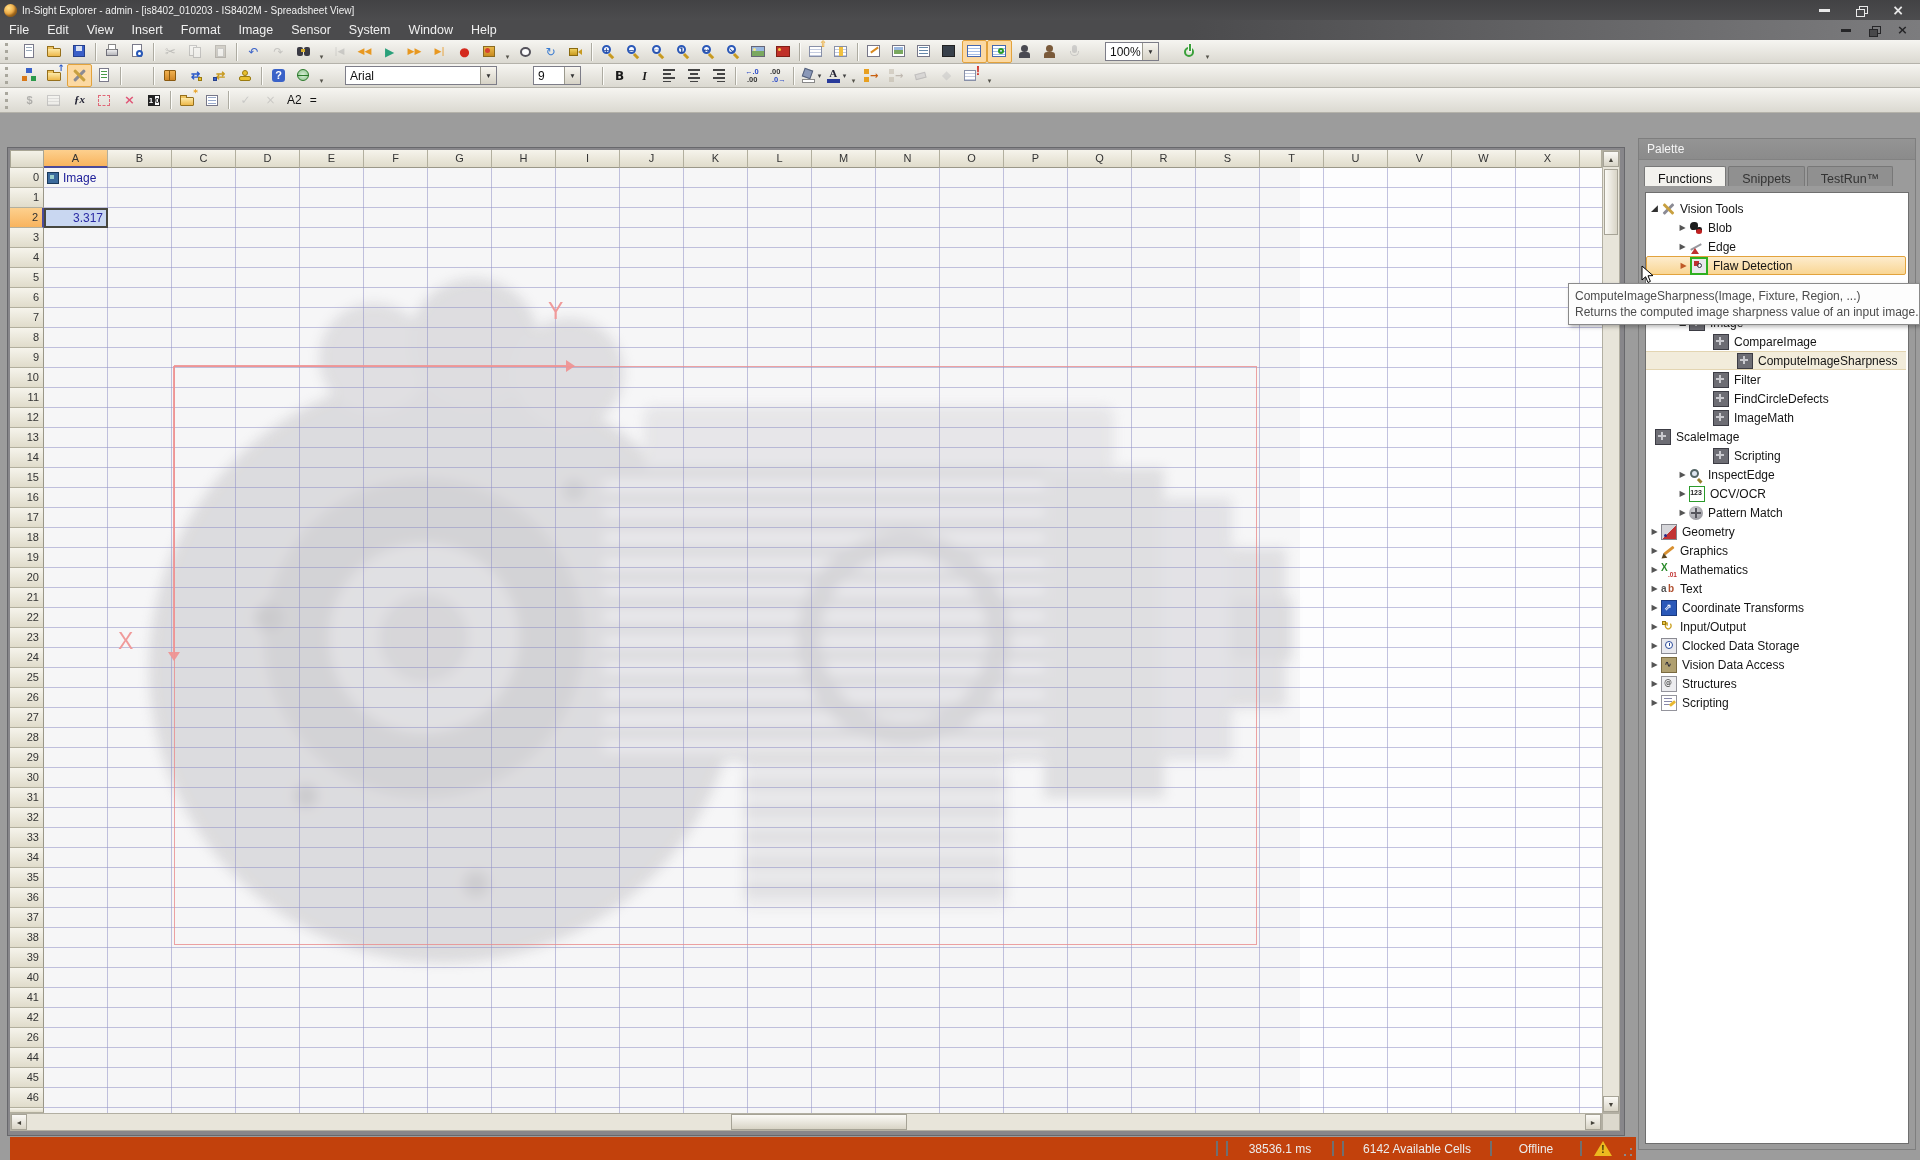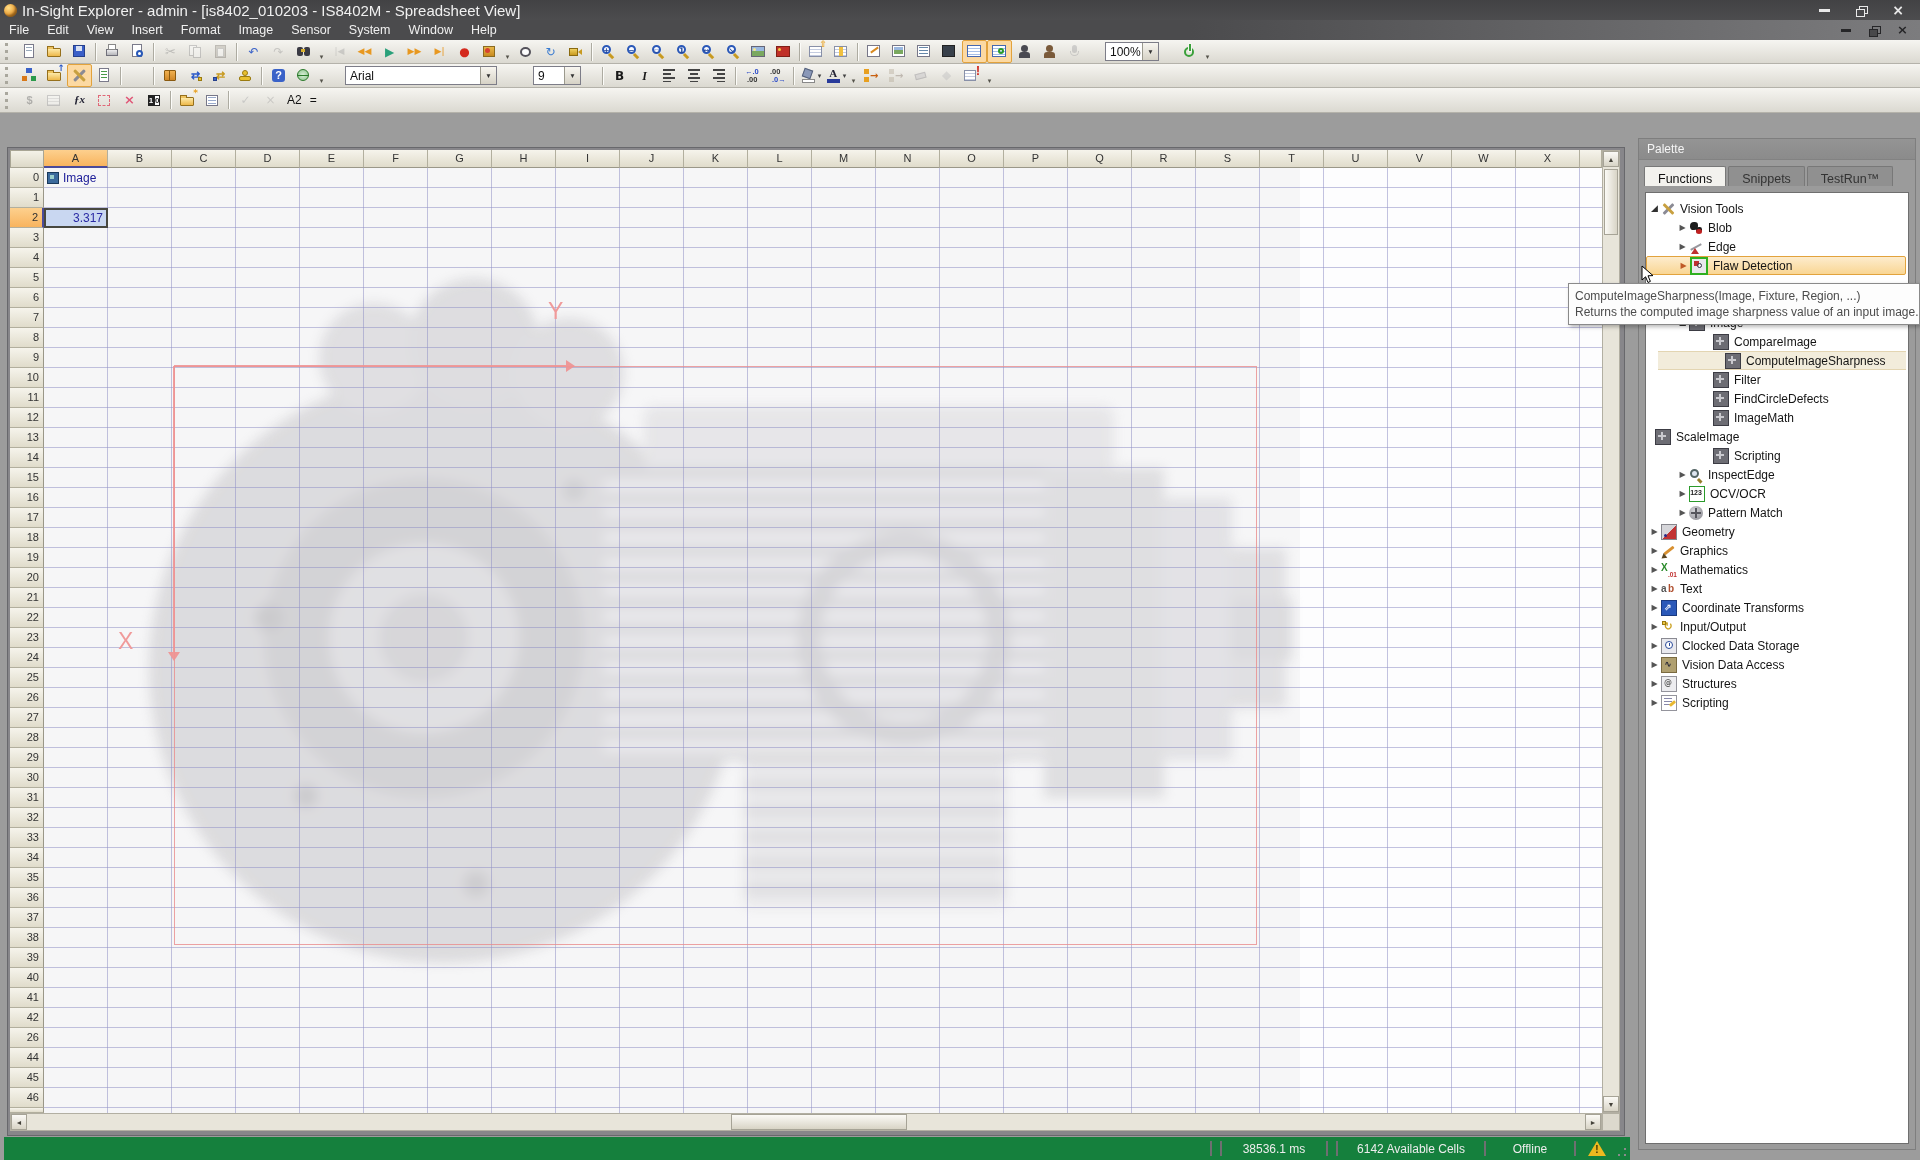--- a/index.html
+++ b/index.html
@@ -5,21 +5,21 @@
   html,body{margin:0;padding:0}
   body{width:1920px;height:1160px;position:relative;overflow:hidden;background:#9c9c9c;
        font-family:"Liberation Sans",sans-serif;-webkit-font-smoothing:antialiased}
   .abs{position:absolute}
 
   
   .titlebar{position:absolute;left:0;top:0;width:1920px;height:20px;
     background:linear-gradient(#424244,#4c4c4e);display:flex;align-items:center;border-bottom:1px solid #2e2e30}
   .appicon{width:13px;height:13px;border-radius:50%;margin:0 5px 0 4px;
     background:radial-gradient(circle at 35% 30%,#ffe08a,#e8962a 65%,#b06a10);box-shadow:inset -2px -2px 2px rgba(0,0,0,.35)}
-  .title{font-size:15px;color:#f0f0f0}
+  .title{font-size:10px;color:#f0f0f0}
   .wbtns{margin-left:auto;display:flex;align-items:center;gap:26px;margin-right:16px;color:#e9e9e9}
   .wmin{width:11px;height:3px;background:currentColor}
   .wrest{width:10px;height:9px;position:relative}
   .wrest::before{content:"";position:absolute;left:3px;top:0;width:7px;height:6px;border:1.5px solid currentColor}
   .wrest::after{content:"";position:absolute;left:0;top:3px;width:7px;height:6px;border:1.5px solid currentColor;background:#48484a}
   .wclose{font:bold 14px/14px "DejaVu Sans",sans-serif}
 
   
   .menubar{position:absolute;left:0;top:20px;width:1920px;height:20px;display:flex;align-items:center;
     background:linear-gradient(to right,#4b4b4d 0%,#4b4b4d 62%,#7c7c7e 100%);border-bottom:1px solid #3a3a3c}
@@ -264,21 +264,21 @@
   .ti-script::before{left:2px;top:2px;width:8px;height:8px;background:repeating-linear-gradient(to bottom,#88a 0 1px,transparent 1px 3px)}
   .ti-script::after{left:7px;top:6px;width:7px;height:3px;background:#e8b830;transform:rotate(-40deg);border-radius:1px}
 
   
   .tooltip{left:1568px;top:283px;width:352px;box-sizing:border-box;background:#fdfdfd;border:1px solid #8a8a8a;
      box-shadow:2px 2px 4px rgba(0,0,0,.28);padding:4px 6px;z-index:60}
   .tooltip div{font-size:12px;line-height:16px;color:#4c4c4c;white-space:nowrap}
   .cursor{left:1641px;top:265px;z-index:70;pointer-events:none}
 
   
-  .statusbar{left:4px;top:1137px;width:1626px;height:23px;background:#15803d;display:flex;align-items:center;z-index:5}
+  .statusbar{left:10px;top:1137px;width:1626px;height:23px;background:#c2410c;display:flex;align-items:center;z-index:5}
   .sspacer{flex:1}
   .sbar{width:2px;height:15px;background:#6f6f71;margin:0 4px}
   .sseg{font-size:12px;color:#ececec;text-align:center}
   .swarn{width:34px;height:23px;position:relative;display:flex;align-items:center;justify-content:center}
   .swarn span{width:0;height:0;border-left:9px solid transparent;border-right:9px solid transparent;border-bottom:15px solid #edb91f}
   .swarn::after{content:"!";position:absolute;left:0;right:0;top:7px;text-align:center;font:bold 10px/12px "Liberation Sans",sans-serif;color:#3a3000}
   .sgrip{width:14px;height:18px;margin-right:2px;background:
      radial-gradient(circle at 11px 15px,#8a8a8c 1.3px,transparent 1.5px),
      radial-gradient(circle at 11px 9px,#8a8a8c 1.3px,transparent 1.5px),
      radial-gradient(circle at 5px 15px,#8a8a8c 1.3px,transparent 1.5px)}
@@ -791,21 +791,21 @@
         <div class="trow" style="padding-left: 30px;">
           <span class="texp open">◢</span>
           <span class="ti ti-image"></span>
           <span class="tlbl">Image</span>
         </div>
         <div class="trow" style="padding-left: 58px;">
           <span class="texp none"></span>
           <span class="ti ti-imagefn"></span>
           <span class="tlbl">CompareImage</span>
         </div>
-        <div class="trow sel" style="padding-left: 58px; margin-left: 12px;">
+        <div class="trow sel" style="padding-left: 82px;">
           <span class="texp none"></span>
           <span class="ti ti-imagefn"></span>
           <span class="tlbl">ComputeImageSharpness</span>
         </div>
         <div class="trow" style="padding-left: 58px;">
           <span class="texp none"></span>
           <span class="ti ti-imagefn"></span>
           <span class="tlbl">Filter</span>
         </div>
         <div class="trow" style="padding-left: 58px;">

